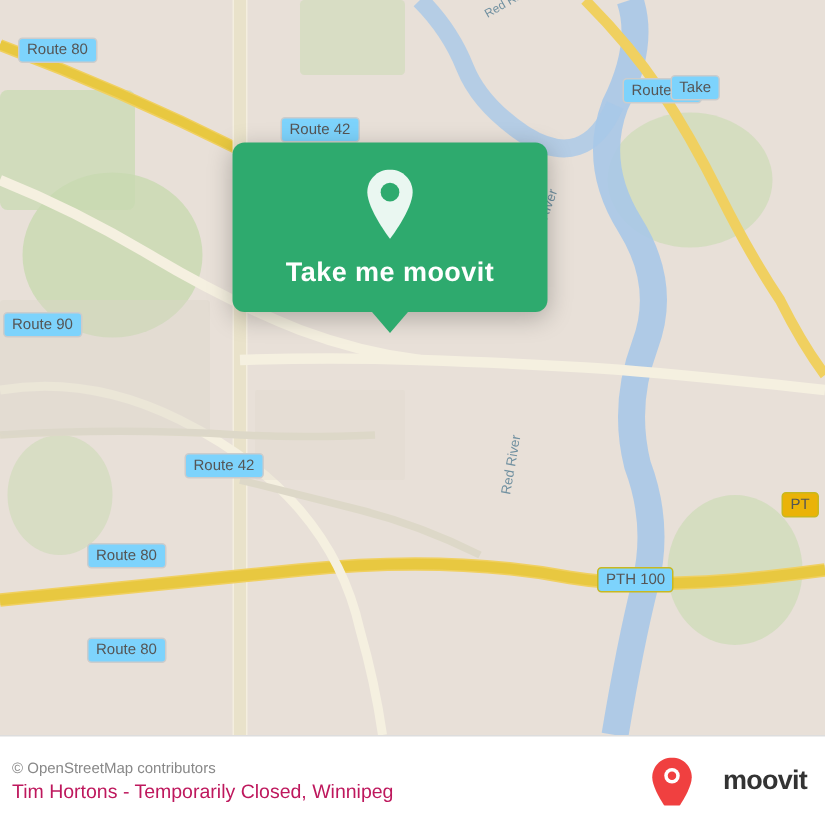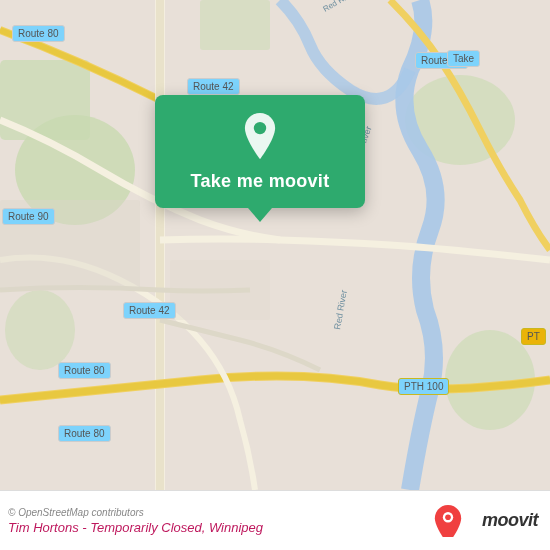--- a/index.html
+++ b/index.html
@@ -87,21 +87,20 @@
     .bottom-bar {
       width: 550px;
       height: 60px;
       background: white;
       display: flex;
       align-items: center;
       justify-content: space-between;
       padding: 0 12px 0 8px;
       border-top: 1px solid #ddd;
       position: relative;
-      font-style: italic;
     }
 
     .bottom-left {
       display: flex;
       flex-direction: column;
       gap: 2px;
     }
 
     .attribution {
       font-size: 10px;

